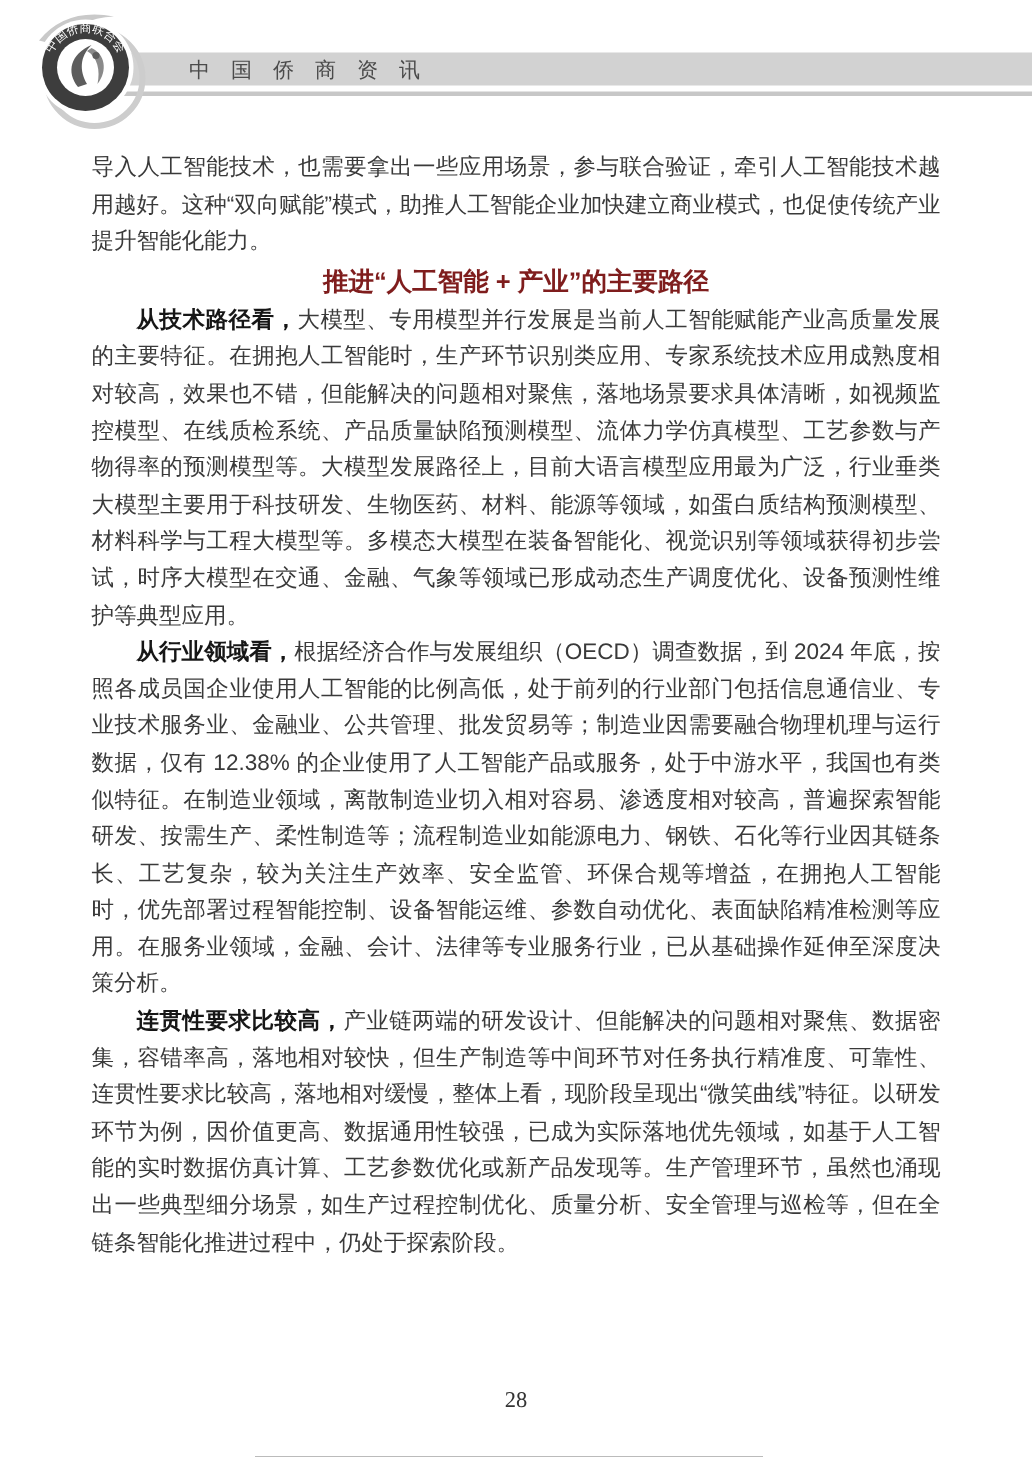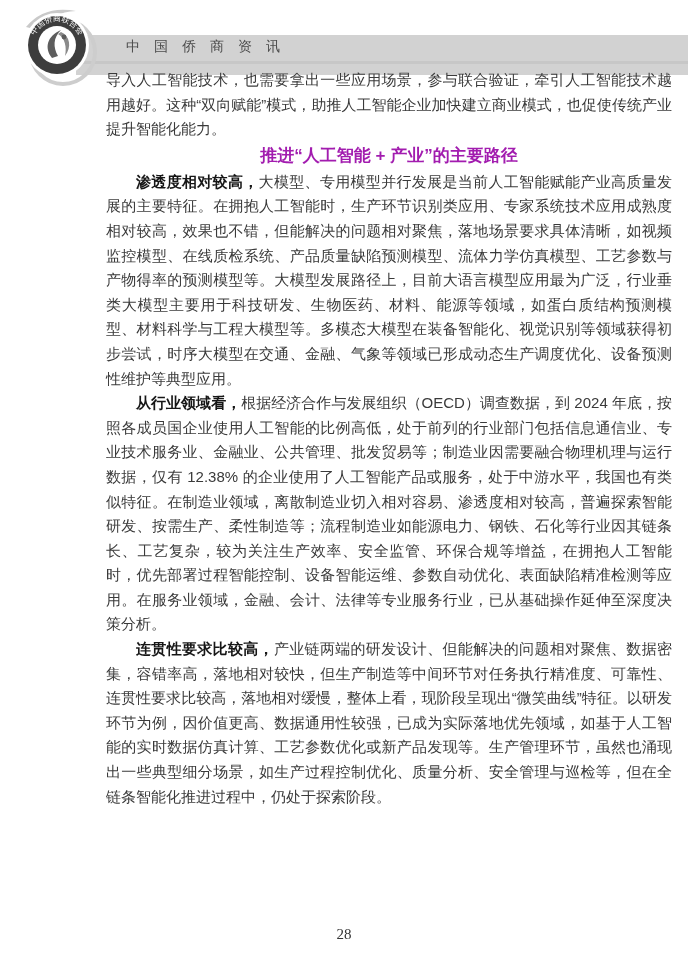--- a/index.html
+++ b/index.html
@@ -10,21 +10,21 @@
     margin: 0 auto;
     background: #ffffff;
     font-family: "Liberation Sans", "DejaVu Sans", sans-serif;
     overflow: hidden;
   }
 
   
   .header-banner {
     position: absolute;
     left: 76px; right: 0; top: 35px;
-    height: 40px;
+    height: 22px;
     background: #d2d2d2;
     padding-left: 16px;
   }
   .header-banner .banner-title {
     display: block;
     padding-left: 34px;
     line-height: 22px;
     font-size: 14px;
     color: #4b4b4b;
     letter-spacing: 14px;
@@ -38,36 +38,35 @@
   }
   .seal-logo {
     position: absolute;
     left: 14px; top: 3px;
     width: 94px; height: 94px;
   }
 
   
   .doc-body {
     position: absolute;
-    left: 61px; top: 68px;
+    left: 61px; top: 100px;
     width: 566px;
     font-size: 15px;
     line-height: 24.6px;
     text-align: justify;
     color: #3a3a3a;
-    margin-left: 45px;
   }
   .doc-body p { margin: 0; }
   .doc-body p.indent { text-indent: 2em; }
   .doc-body b.lead { font-weight: bold; color: #161616; }
   .section-heading {
     margin: 1px 0;
     font-size: 17px;
     font-weight: bold;
-    color: #a21caf;
+    color: #7f1d1d;
     text-align: center;
     text-indent: 0;
     line-height: 26px;
   }
 
   
   .page-footer {
     position: absolute;
     left: 0; right: 0; top: 925px;
     text-align: center;
@@ -112,21 +111,21 @@
     <circle cx="50" cy="34" r="2.4" fill="#5d5d5d"></circle>
   </svg>
 
   <div class="doc-body">
 
     <p><span>导入人工智能技术，也需要拿出一些应用场景，参与联合验证，牵引人工智能技术越用越好。这种“双向赋能”模式，助推人工智能企业加快建立商业模式，也促使传统产业提升智能化能力。</span></p>
 
 
     <h2 class="section-heading">推进“人工智能 + 产业”的主要路径</h2>
 
-    <p class="indent"><b class="lead">渗透度相对较高，</b><span>大模型、专用模型并行发展是当前人工智能赋能产业高质量发展的主要特征。在拥抱人工智能时，生产环节识别类应用、专家系统技术应用成熟度相对较高，效果也不错，但能解决的问题相对聚焦，落地场景要求具体清晰，如视频监控模型、在线质检系统、产品质量缺陷预测模型、流体力学仿真模型、工艺参数与产物得率的预测模型等。大模型发展路径上，目前大语言模型应用最为广泛，行业垂类大模型主要用于科技研发、生物医药、材料、能源等领域，如蛋白质结构预测模型、材料科学与工程大模型等。多模态大模型在装备智能化、视觉识别等领域获得初步尝试，时序大模型在交通、金融、气象等领域已形成动态生产调度优化、设备预测性维护等典型应用。</span></p>
+    <p class="indent"><b class="lead">从技术路径看，</b><span>大模型、专用模型并行发展是当前人工智能赋能产业高质量发展的主要特征。在拥抱人工智能时，生产环节识别类应用、专家系统技术应用成熟度相对较高，效果也不错，但能解决的问题相对聚焦，落地场景要求具体清晰，如视频监控模型、在线质检系统、产品质量缺陷预测模型、流体力学仿真模型、工艺参数与产物得率的预测模型等。大模型发展路径上，目前大语言模型应用最为广泛，行业垂类大模型主要用于科技研发、生物医药、材料、能源等领域，如蛋白质结构预测模型、材料科学与工程大模型等。多模态大模型在装备智能化、视觉识别等领域获得初步尝试，时序大模型在交通、金融、气象等领域已形成动态生产调度优化、设备预测性维护等典型应用。</span></p>
 
     <p class="indent"><b class="lead">从行业领域看，</b><span>根据经济合作与发展组织（OECD）调查数据，到 2024 年底，按照各成员国企业使用人工智能的比例高低，处于前列的行业部门包括信息通信业、专业技术服务业、金融业、公共管理、批发贸易等；制造业因需要融合物理机理与运行数据，仅有 12.38% 的企业使用了人工智能产品或服务，处于中游水平，我国也有类似特征。在制造业领域，离散制造业切入相对容易、渗透度相对较高，普遍探索智能研发、按需生产、柔性制造等；流程制造业如能源电力、钢铁、石化等行业因其链条长、工艺复杂，较为关注生产效率、安全监管、环保合规等增益，在拥抱人工智能时，优先部署过程智能控制、设备智能运维、参数自动优化、表面缺陷精准检测等应用。在服务业领域，金融、会计、法律等专业服务行业，已从基础操作延伸至深度决策分析。</span></p>
 
     <p class="indent"><b class="lead">连贯性要求比较高，</b><span>产业链两端的研发设计、但能解决的问题相对聚焦、数据密集，容错率高，落地相对较快，但生产制造等中间环节对任务执行精准度、可靠性、连贯性要求比较高，落地相对缓慢，整体上看，现阶段呈现出“微笑曲线”特征。以研发环节为例，因价值更高、数据通用性较强，已成为实际落地优先领域，如基于人工智能的实时数据仿真计算、工艺参数优化或新产品发现等。生产管理环节，虽然也涌现出一些典型细分场景，如生产过程控制优化、质量分析、安全管理与巡检等，但在全链条智能化推进过程中，仍处于探索阶段。</span></p>
 
   </div>
 
   <div class="page-footer">
     <span class="page-number">28</span>
   </div>

